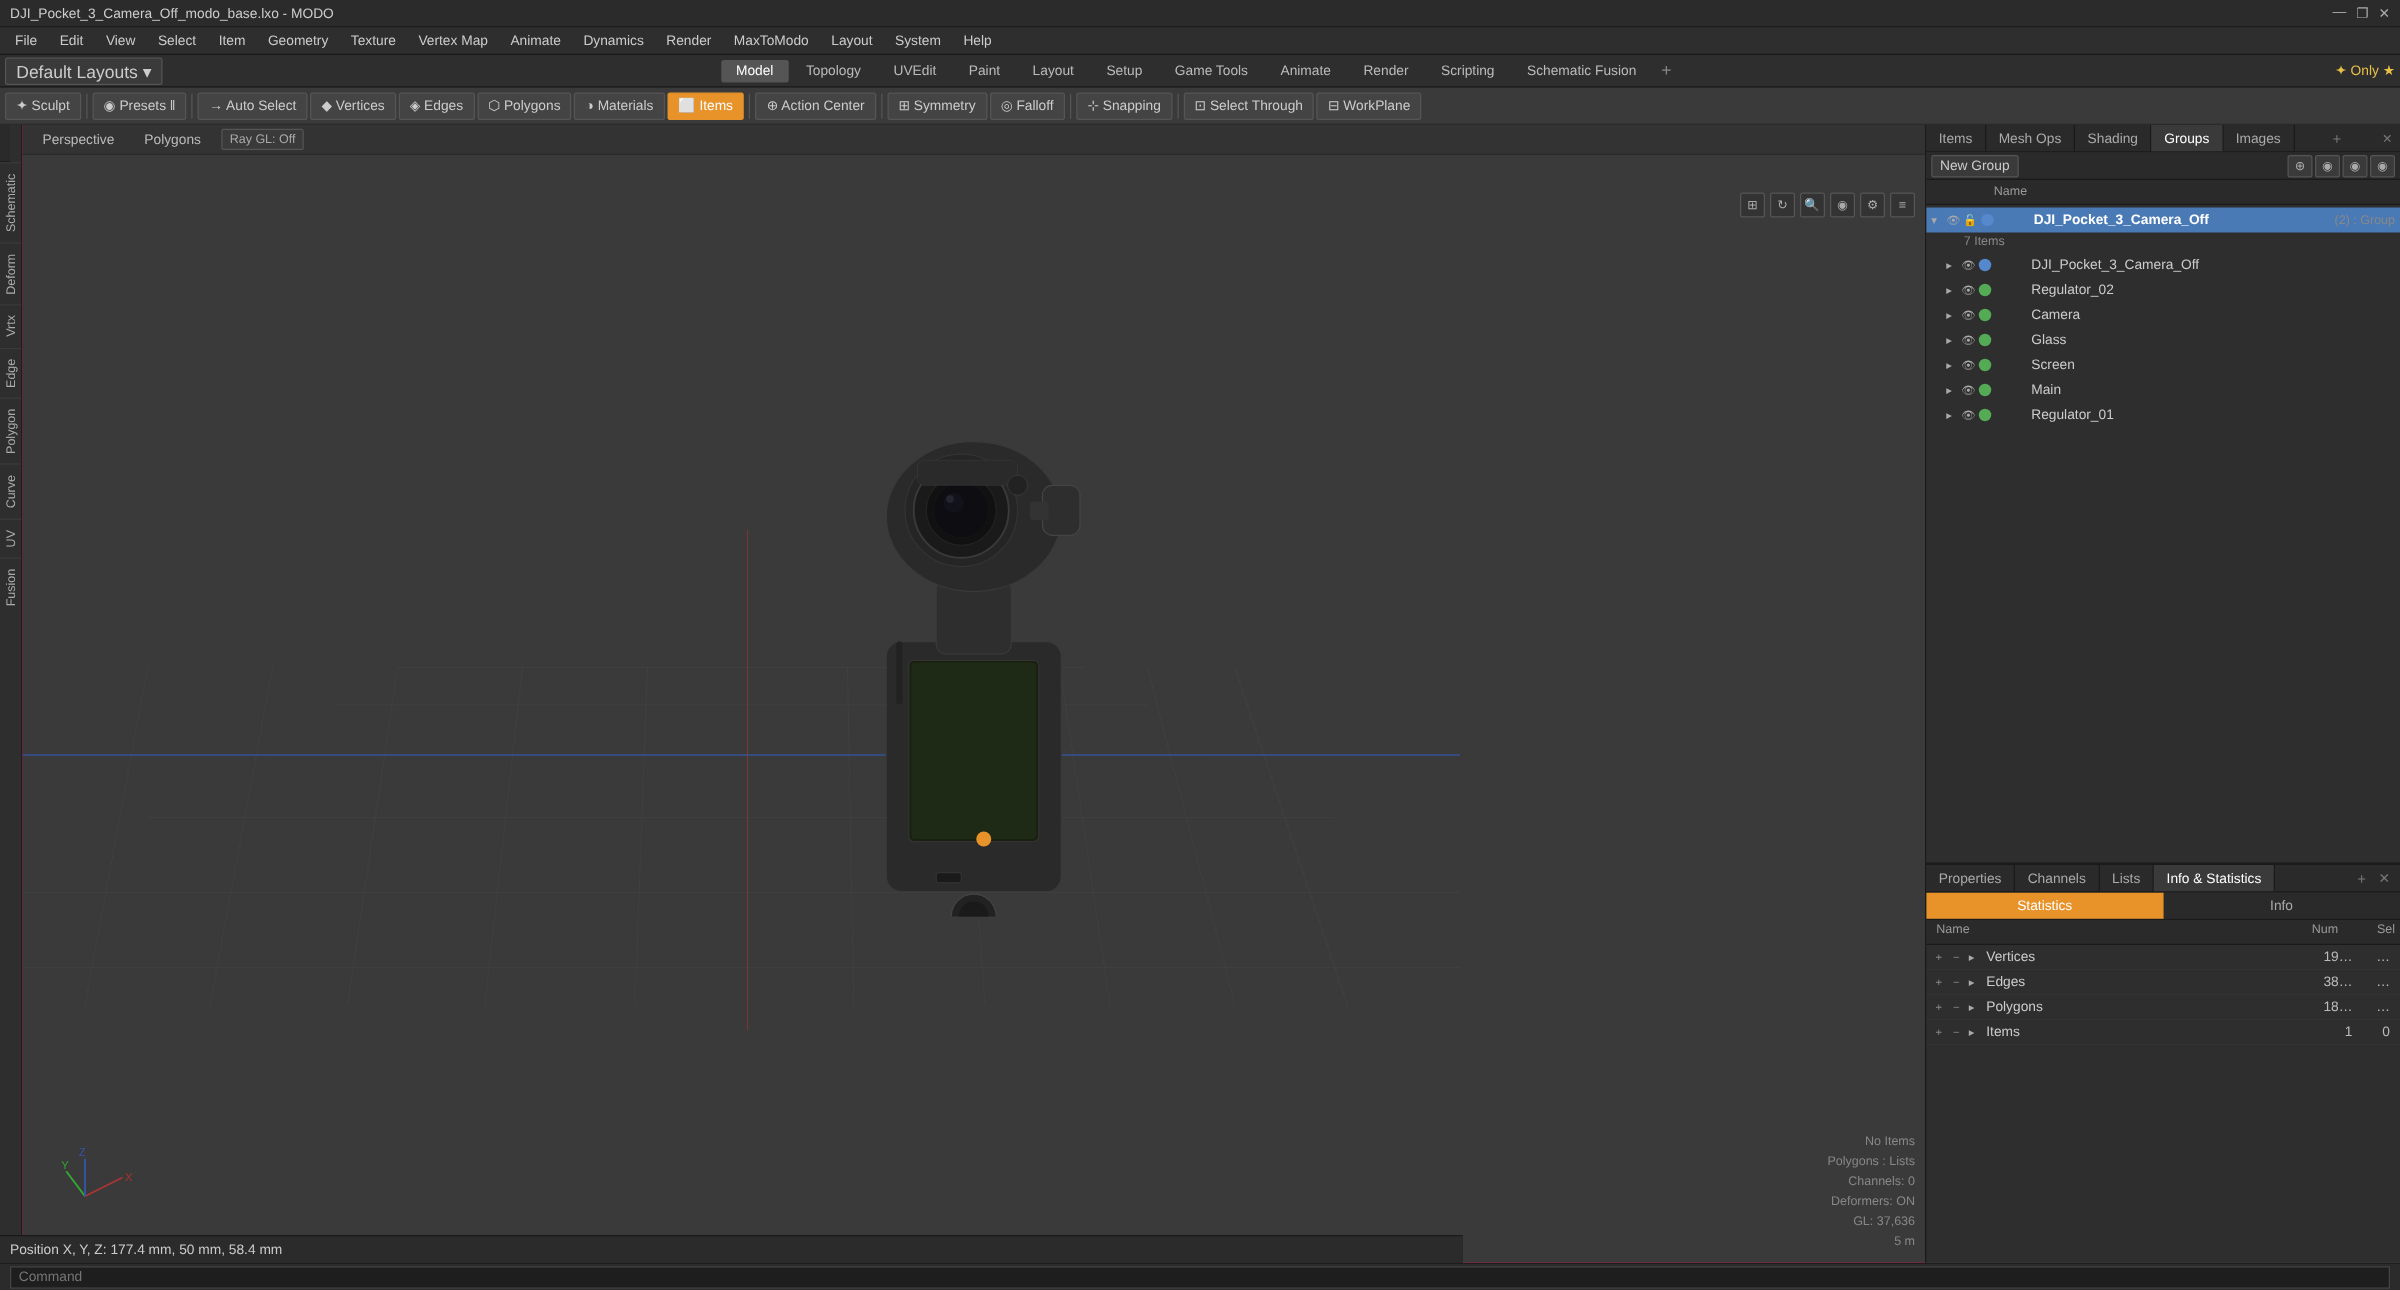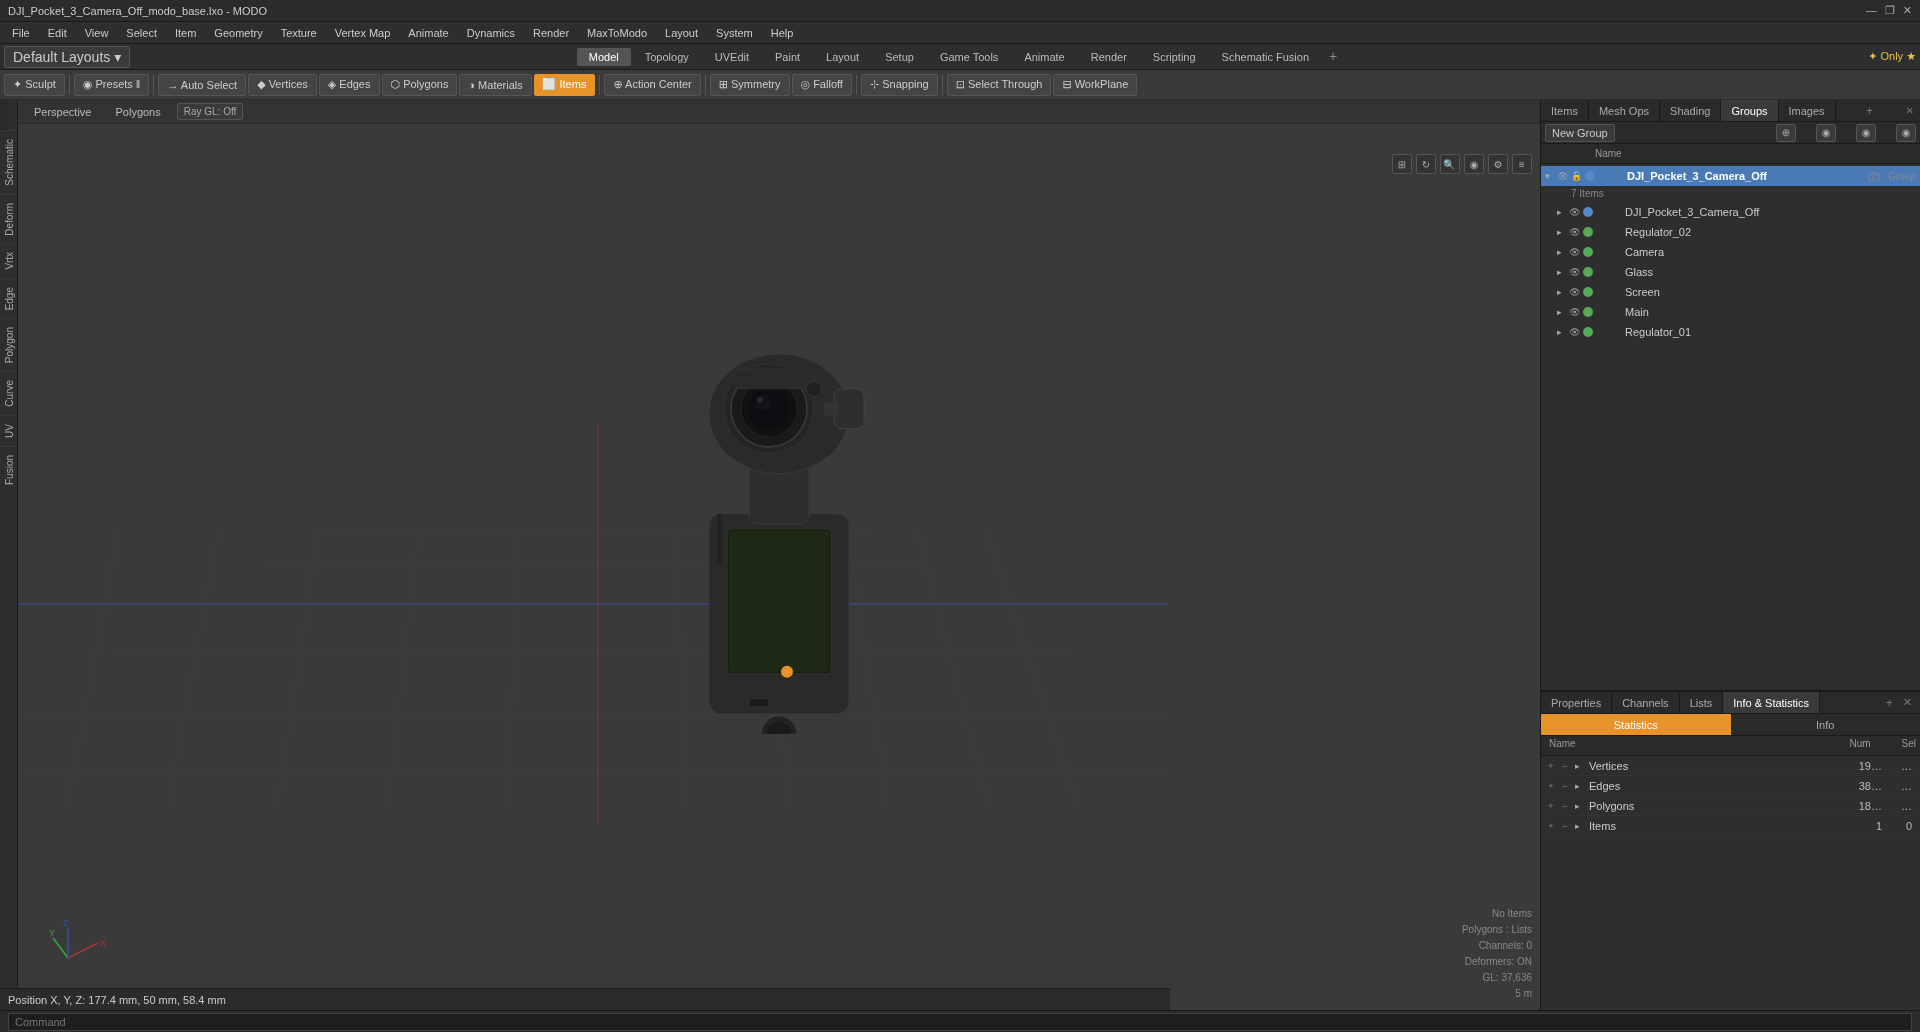--- a/index.html
+++ b/index.html
@@ -63,21 +63,21 @@
     
     #right-panel-top { flex: 1; display: flex; flex-direction: column; }
     #right-panel-tabs { height: 22px; background: #2a2a2a; display: flex; align-items: center; border-bottom: 1px solid #1a1a1a; }
     .rpanel-tab { padding: 2px 10px; font-size: 11px; color: #aaa; cursor: pointer; border-right: 1px solid #1a1a1a; height: 100%; display: flex; align-items: center; }
     .rpanel-tab.active { background: #3a3a3a; color: #fff; }
     .rpanel-tab-add { padding: 2px 6px; font-size: 12px; color: #777; cursor: pointer; margin-left: auto; }
     .rpanel-tab-close { font-size: 10px; color: #777; cursor: pointer; padding: 0 2px; margin-left: auto; }
 
     
     #groups-panel { flex: 1; overflow-y: auto; background: #2e2e2e; }
-    #groups-toolbar { height: 22px; background: #2a2a2a; display: flex; align-items: center; padding: 0 4px; gap: 20px; border-bottom: 1px solid #1a1a1a; }
+    #groups-toolbar { height: 22px; background: #2a2a2a; display: flex; align-items: center; padding: 0 4px; gap: 2px; border-bottom: 1px solid #1a1a1a; }
     .groups-btn { width: 20px; height: 18px; background: #3a3a3a; border: 1px solid #555; border-radius: 2px; font-size: 10px; color: #aaa; cursor: pointer; display: flex; align-items: center; justify-content: center; }
     #groups-col-header { height: 20px; background: #2a2a2a; display: flex; align-items: center; padding: 0 4px; border-bottom: 1px solid #1a1a1a; }
     .col-header-name { flex: 1; font-size: 10px; color: #999; padding-left: 50px; }
     #scene-tree { padding: 2px 0; }
     .tree-group { background: #3a3a3a; }
     .tree-row { display: flex; align-items: center; padding: 1px 4px; height: 20px; cursor: pointer; }
     .tree-row.selected { background: #4a7ab5; }
     .tree-indent { width: 12px; flex-shrink: 0; }
     .tree-expand { width: 12px; font-size: 9px; color: #aaa; cursor: pointer; }
     .tree-vis-icon { width: 14px; font-size: 9px; color: #aaa; }

